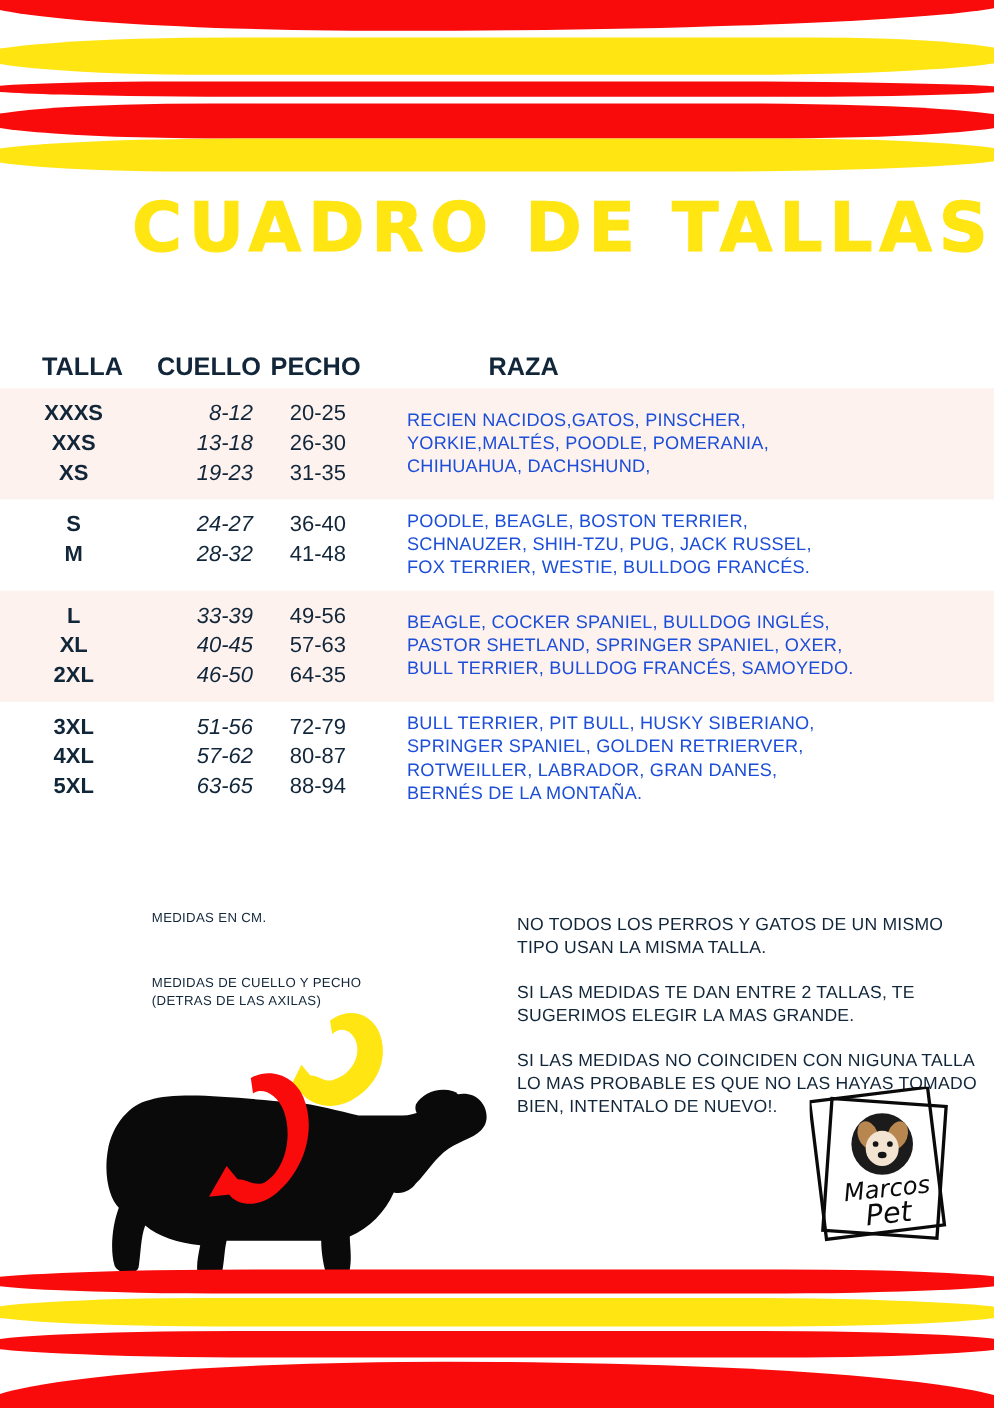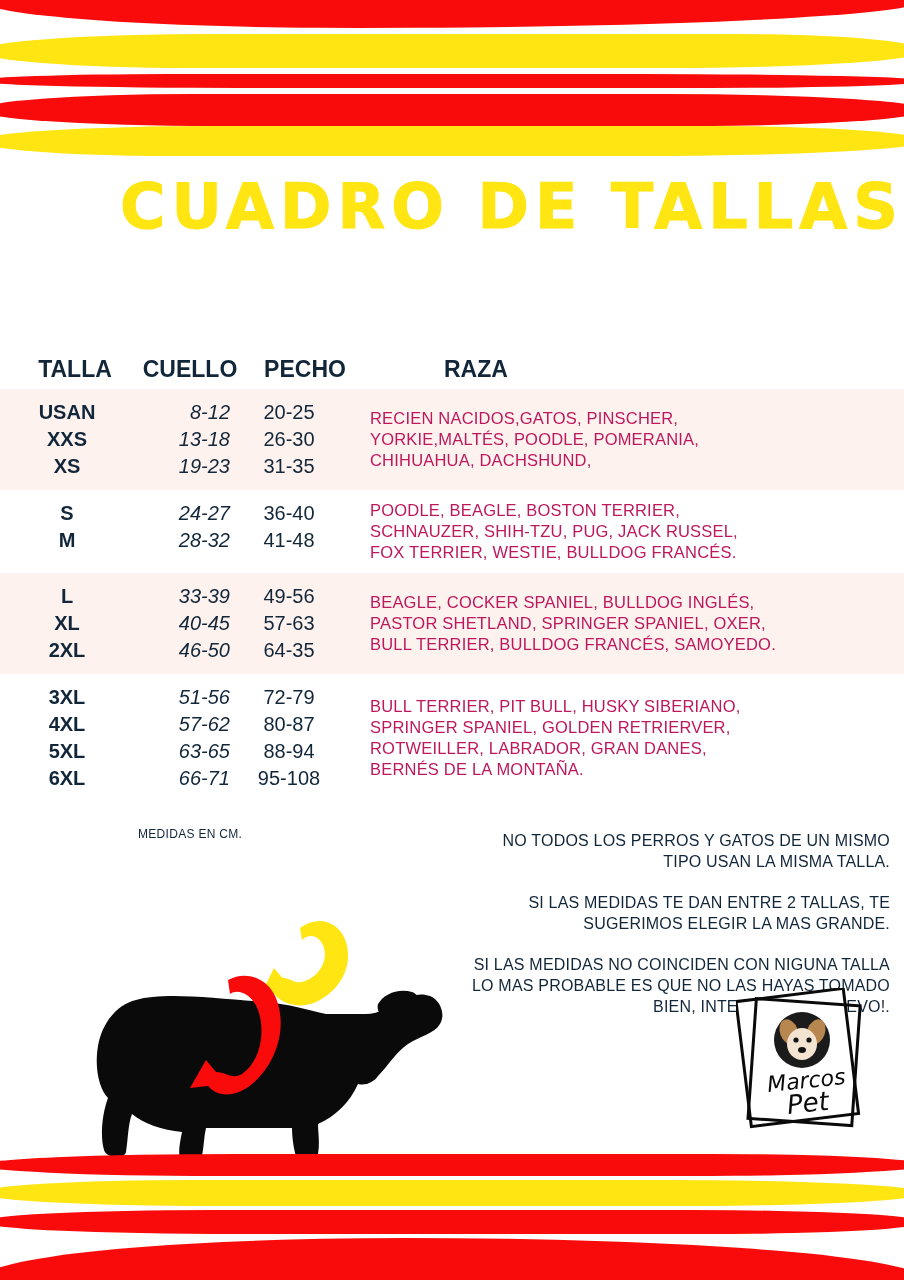--- a/index.html
+++ b/index.html
@@ -71,23 +71,23 @@
   .head-row {
     display: flex;
     align-items: flex-end;
     color: #12263a;
     font-weight: bold;
     font-size: 23px;
     padding-bottom: 6px;
   }
   .col-talla  { width: 118px; text-align: center; }
   .col-cuello { width: 112px; text-align: center; }
-  .col-pecho  { width: 118px; text-align: center; }
+  .col-pecho  { width: 118px; }
   .col-raza   { flex: 1; padding-left: 80px; }
-  .head-row .col-talla { padding-left: 16px; margin-top: 36px; }
+  .head-row .col-talla { padding-left: 16px; }
 
   .group {
     display: flex;
     padding: 10px 0 10px 0;
   }
   .group.shaded { background: #fdf2ee; }
 
   .group .sizes { width: 348px; }
   .group .sizes .r {
     display: flex;
@@ -96,21 +96,21 @@
     line-height: 27px;
   }
   .group .sizes .r .t { width: 118px; text-align: center; font-weight: bold; padding-left: 16px; box-sizing: border-box; }
   .group .sizes .r .c { width: 112px; text-align: right; font-style: italic; }
   .group .sizes .r .p { width: 118px; text-align: center; }
 
   .group .breed {
     flex: 1;
     padding-left: 22px;
     font-size: 16.5px;
-    color: #be185d;
+    color: #1d4ed8;
     line-height: 21px;
     align-self: center;
     letter-spacing: .2px;
   }
 
   
   .left-notes {
     position: absolute;
     left: 138px;
     top: 826px;
@@ -125,21 +125,21 @@
   .right-notes {
     position: absolute;
     left: 470px;
     top: 830px;
     width: 420px;
     font-size: 16px;
     color: #12263a;
     line-height: 21px;
     letter-spacing: .2px;
   }
-  .right-notes p { margin: 0 0 20px 0; text-align: right; }
+  .right-notes p { margin: 0 0 20px 0; }
 
   
   .dog {
     position: absolute;
     left: 78px;
     top: 884px;
     width: 380px;
     height: 280px;
   }
 
@@ -170,21 +170,21 @@
   <div class="head-row">
     <div class="col-talla">TALLA</div>
     <div class="col-cuello">CUELLO</div>
     <div class="col-pecho">PECHO</div>
     <div class="col-raza">RAZA</div>
   </div>
 
   <div class="group shaded">
     <div class="sizes">
       <div class="r">
-        <div class="t">USAN</div>
+        <div class="t">XXXS</div>
         <div class="c">8-12</div>
         <div class="p">20-25</div>
       </div>
       <div class="r">
         <div class="t">XXS</div>
         <div class="c">13-18</div>
         <div class="p">26-30</div>
       </div>
       <div class="r">
         <div class="t">XS</div>
@@ -247,36 +247,32 @@
       </div>
       <div class="r">
         <div class="t">4XL</div>
         <div class="c">57-62</div>
         <div class="p">80-87</div>
       </div>
       <div class="r">
         <div class="t">5XL</div>
         <div class="c">63-65</div>
         <div class="p">88-94</div>
-      </div>
-      <div class="r">
-        <div class="t">6XL</div>
-        <div class="c">66-71</div>
-        <div class="p">95-108</div>
       </div>
     </div>
     <div class="breed" style="white-space:pre-line">BULL TERRIER, PIT BULL, HUSKY SIBERIANO,
 SPRINGER SPANIEL, GOLDEN RETRIERVER,
 ROTWEILLER, LABRADOR, GRAN DANES,
 BERNÉS DE LA MONTAÑA.</div>
   </div>
 </div>
 
 <div class="left-notes">
   <div class="n1">MEDIDAS EN CM.</div>
+  <div class="n2">MEDIDAS DE CUELLO Y PECHO (DETRAS DE LAS AXILAS)</div>
 </div>
 
 <div class="right-notes">
   <p>NO TODOS LOS PERROS Y GATOS DE UN MISMO TIPO USAN LA MISMA TALLA.</p>
   <p>SI LAS MEDIDAS TE DAN ENTRE 2 TALLAS, TE SUGERIMOS ELEGIR LA MAS GRANDE.</p>
   <p>SI LAS MEDIDAS NO COINCIDEN CON NIGUNA TALLA LO MAS PROBABLE ES QUE NO LAS HAYAS TOMADO BIEN, INTENTALO DE NUEVO!.</p>
 </div>
 
 <div class="dog">
   <svg viewBox="0 0 380 280" width="380" height="280">

